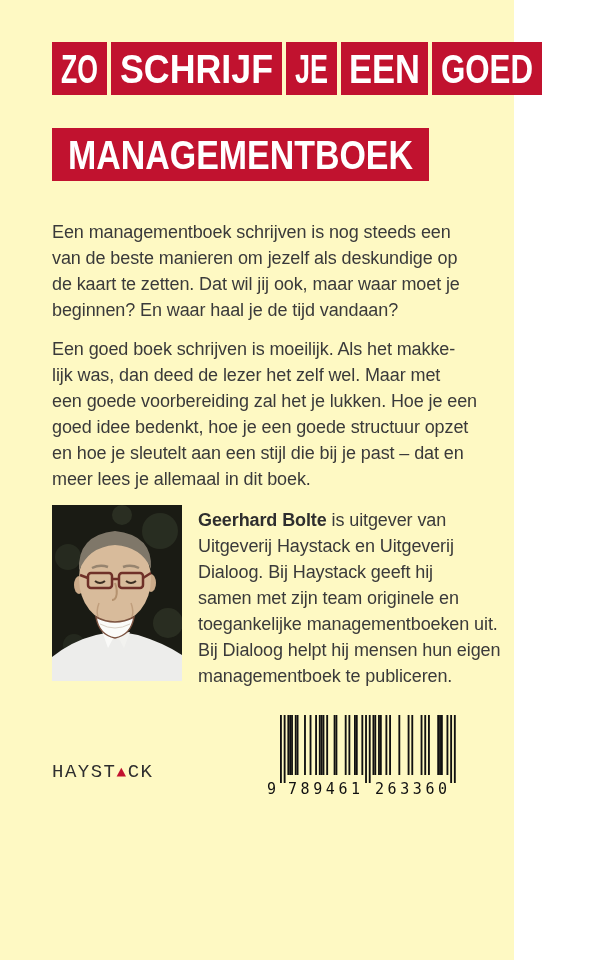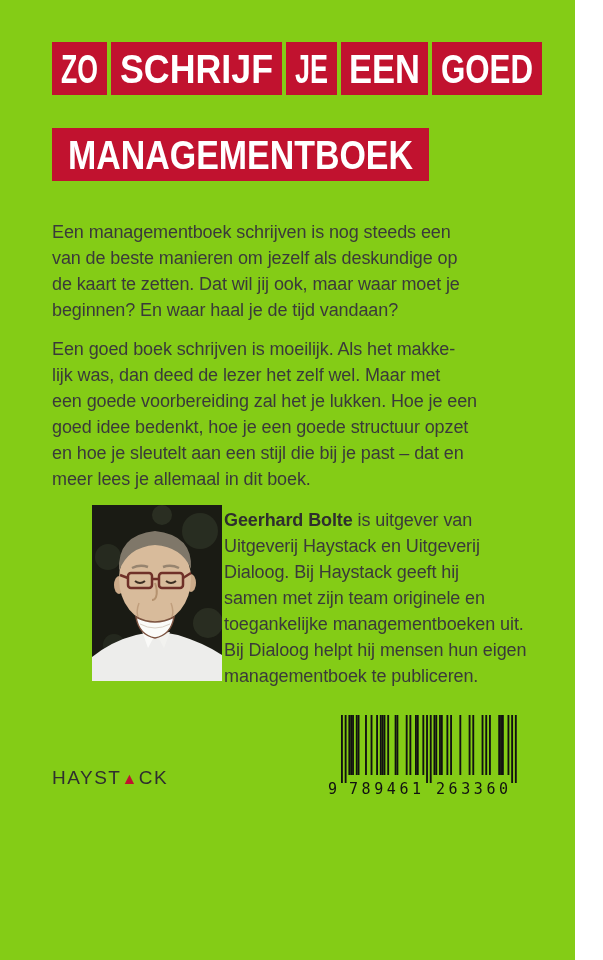--- a/index.html
+++ b/index.html
@@ -1,42 +1,42 @@
 <!DOCTYPE html>
 <html style="--red: #c1122f; --ink: #3a3a3a;"><head>
 <meta charset="utf-8">
 <style>
   :root { --red:#c1122f; --ink:#3a3a3a; }
   * { box-sizing: border-box; margin:0; padding:0; }
   html,body { width:603px; height:960px; overflow:hidden; background:#fff; }
   body { font-family:"Liberation Sans", sans-serif; color:var(--ink); }
-  .cover { width:575px; height:960px; padding:42px 56px 0 52px; background:#84cc16; }
+  .cover { width:514px; height:960px; padding:42px 56px 0 52px; background:#fef9c3; }
 
   .title-row { display:block; margin:0; }
   .title-row + .title-row { margin-top:33px; }
   .title-block-text {
     font-family:"Liberation Sans", sans-serif;
     font-weight:700; fill:#ffffff;
   }
   .title-wrap { margin-bottom:38px; }
 
   .para {
     font-size:18px; line-height:26px; color:var(--ink);
     white-space:pre; margin:8px 0 13px 0; letter-spacing:-0.1px;
   }
-  .bio { display:flex; gap:2px; margin-top:10px;margin-left:40px; }
+  .bio { display:flex; gap:16px; margin-top:10px; }
   .photo { flex:0 0 auto; display:block; }
   .bio-text {
     font-size:18px; line-height:26px; color:var(--ink);
     white-space:pre; padding-top:2px; letter-spacing:-0.1px;
   }
   .bio-text strong { font-weight:700; color:#2e2e2e; }
 
   .footer { display:flex; justify-content:space-between; align-items:flex-end; margin-top:26px; }
-  .logo { font-size:19px; letter-spacing:1.5px; color:#2f2f2f; margin-bottom:10px; }
+  .logo { font-size:19px; letter-spacing:1.5px; color:#2f2f2f; margin-bottom:16px;font-family:Liberation Mono, monospace; }
   .logo .tri { color:var(--red); font-size:16px; }
   .barcode-digits {
     font-family:"DejaVu Sans Mono","Liberation Mono",monospace;
     fill:#111111;
   }
 </style>
 </head>
 <body>
 
 <div class="cover">

